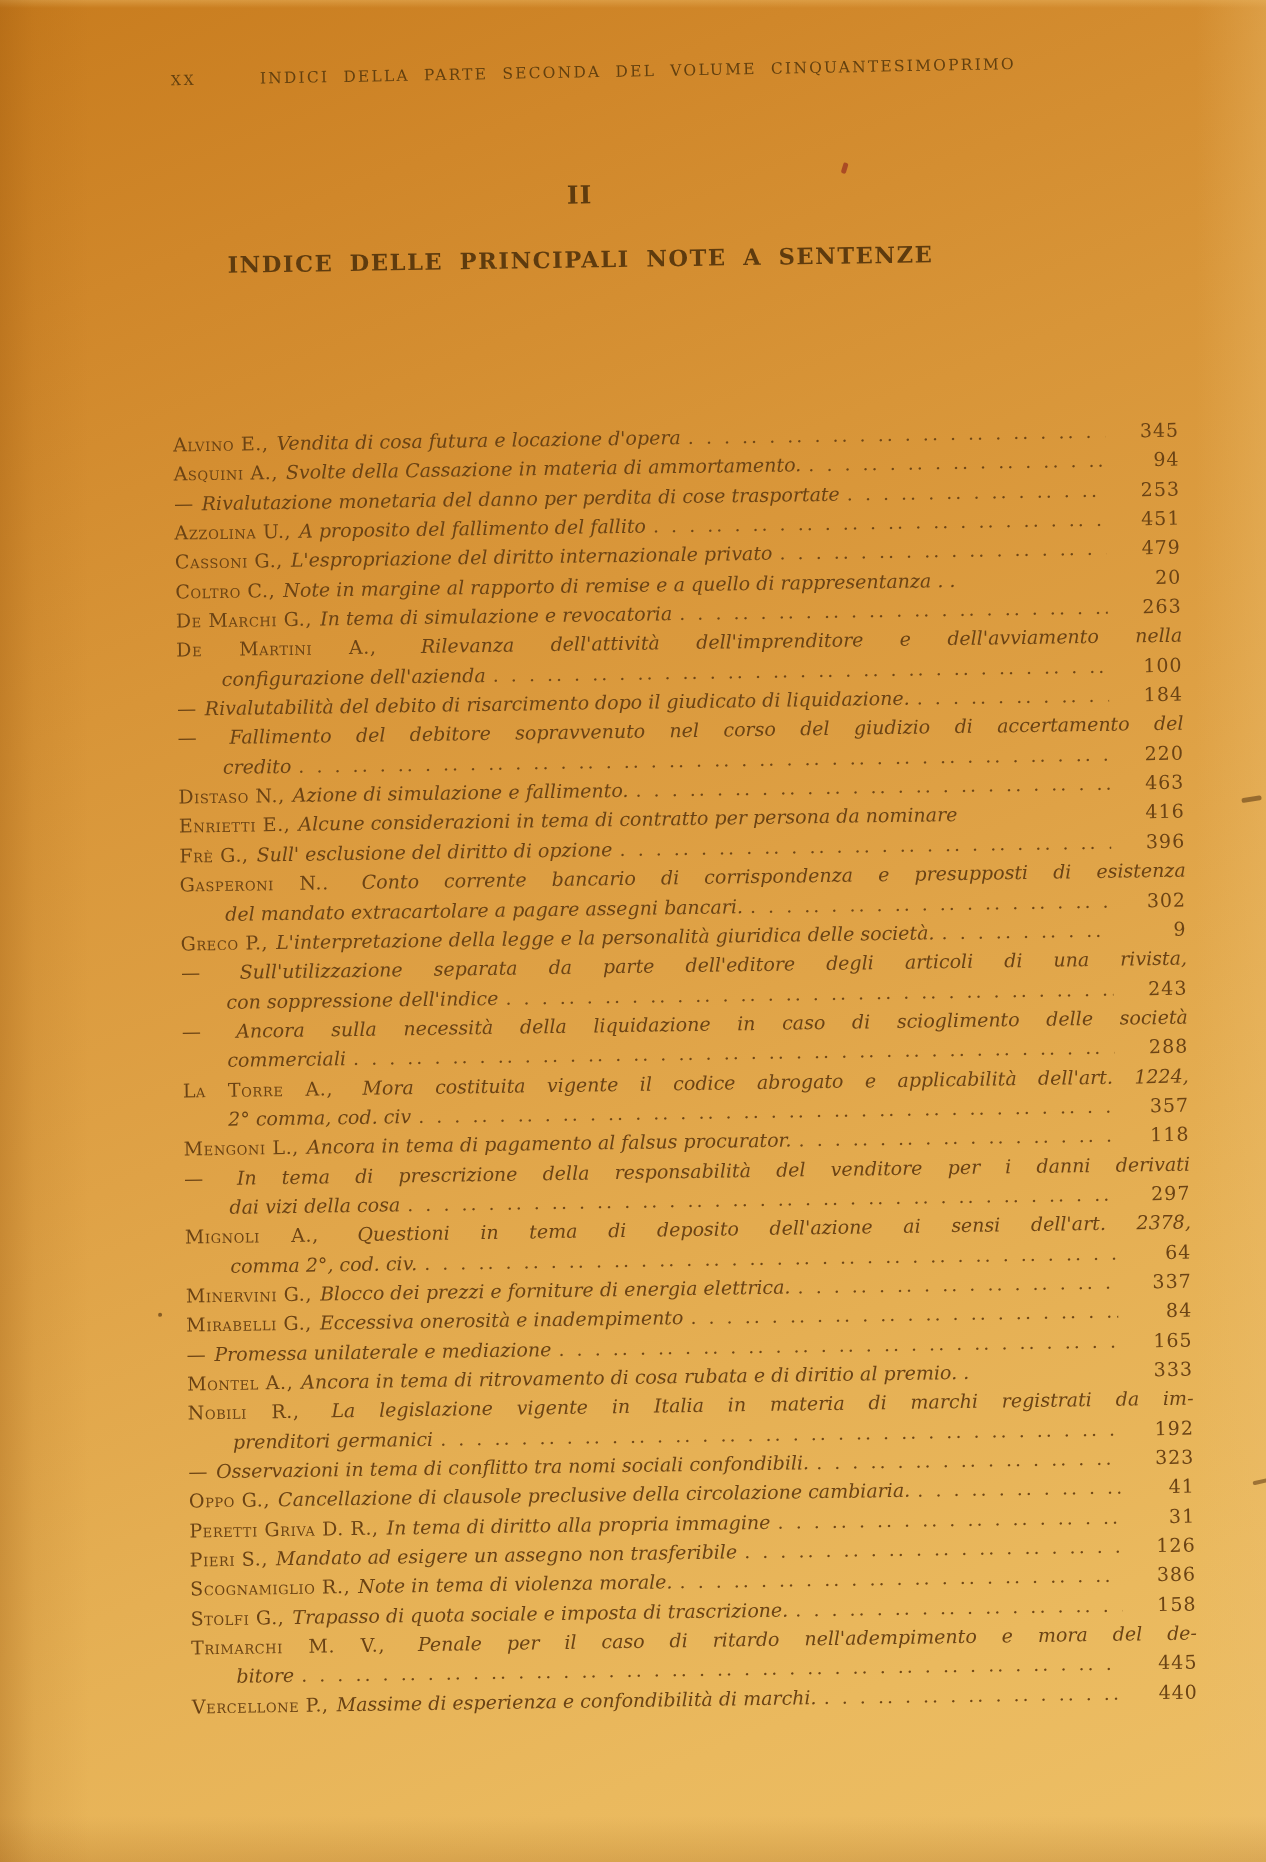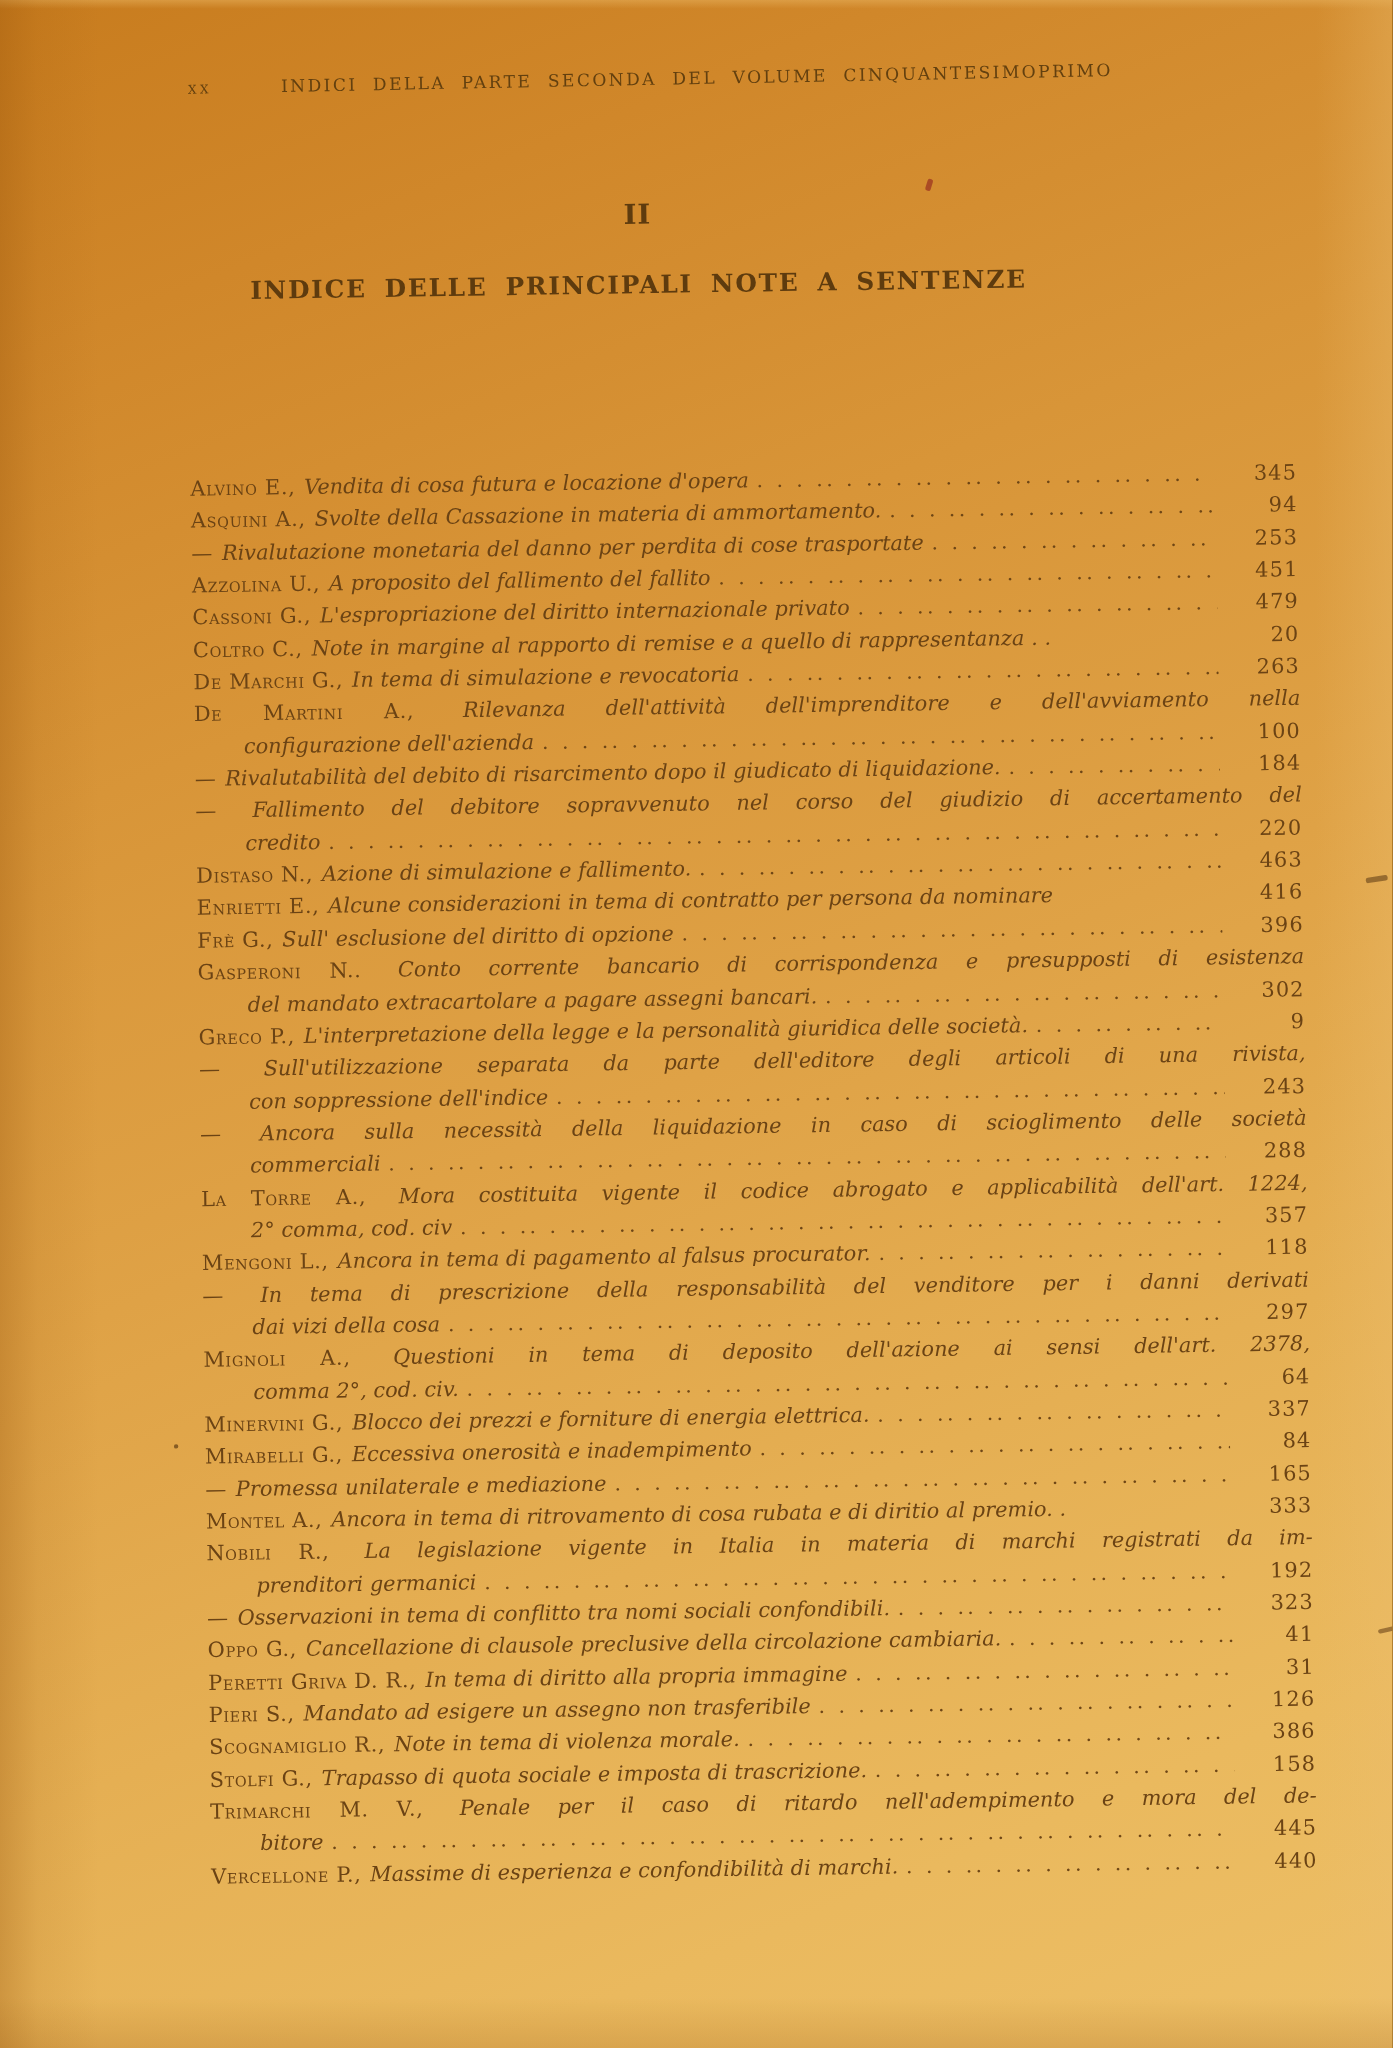--- a/index.html
+++ b/index.html
@@ -41,21 +41,21 @@
   }
 
   
   .running-head {
     position: absolute;
     top: 62px; left: 183px; width: 760px;
     transform: rotate(-0.25deg);
     white-space: nowrap;
   }
   .rh-num {
-    font-size: 11px; letter-spacing: 3px; color: #63400f;
+    font-size: 14px; letter-spacing: 3px; color: #63400f;
   }
   .rh-title {
     margin-left: 58px;
     font-size: 15.5px; letter-spacing: 2.2px; word-spacing: 7px;
     color: #63400f; font-weight: 500;
   }
 
   
   .head-col {
     position: absolute; left: 180px; width: 820px; text-align: center;

